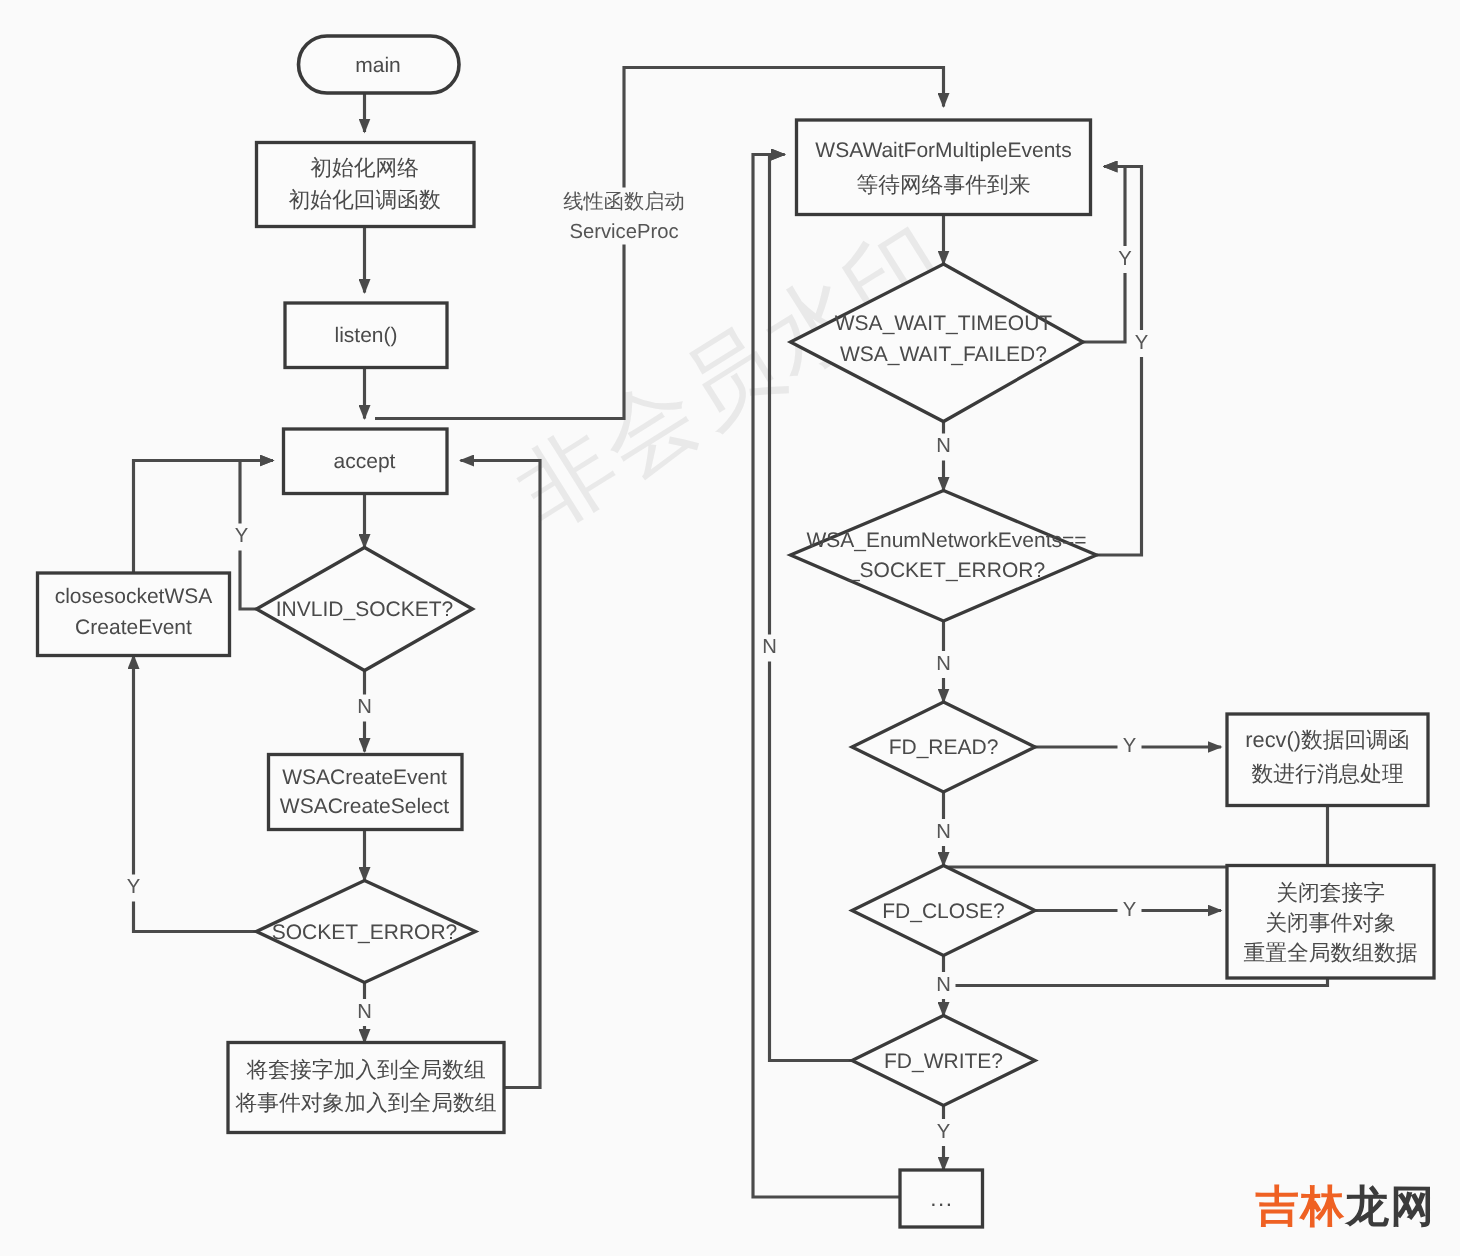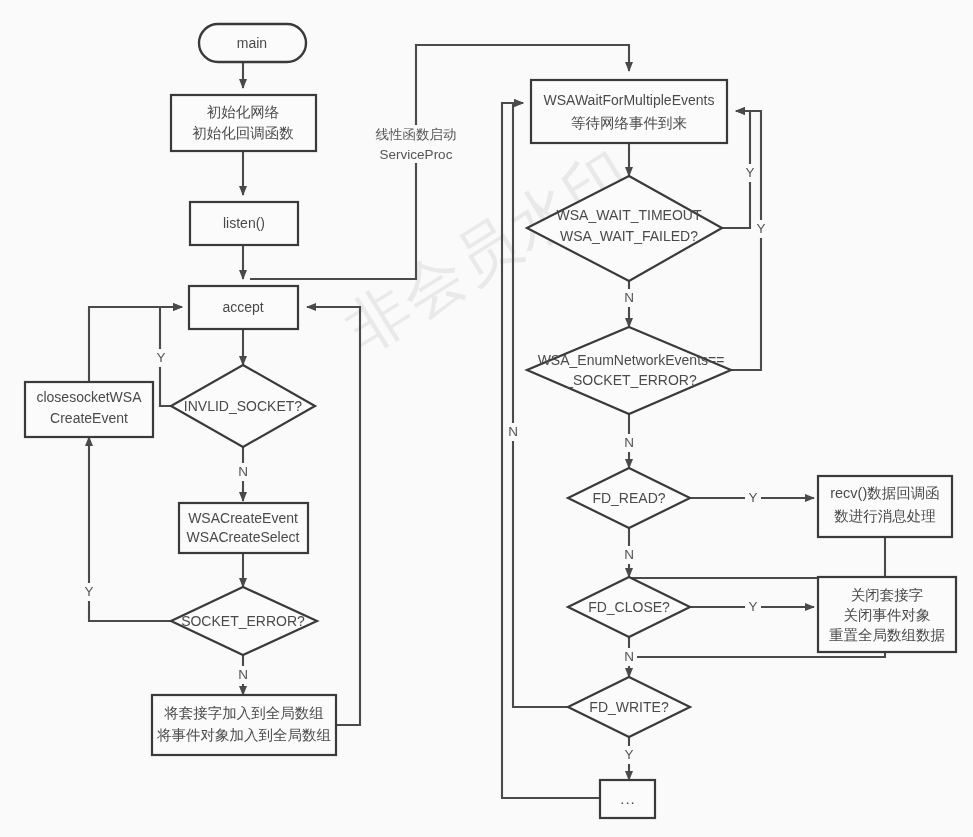--- a/index.html
+++ b/index.html
@@ -232,14 +232,15 @@
       <text class="edgelabel" x="629" y="657">N</text>
 
       <rect class="edgelabel-bg" x="621" y="746" width="16" height="18"></rect>
       <text class="edgelabel" x="629" y="755">Y</text>
 
       <rect class="edgelabel-bg" x="505" y="423" width="16" height="18"></rect>
       <text class="edgelabel" x="513" y="432">N</text>
     </g>
   </svg>
 
+  <div class="brand"><span class="b1">吉林</span><span class="b2">龙网</span></div>
 
 </div>
 
 </body></html>

